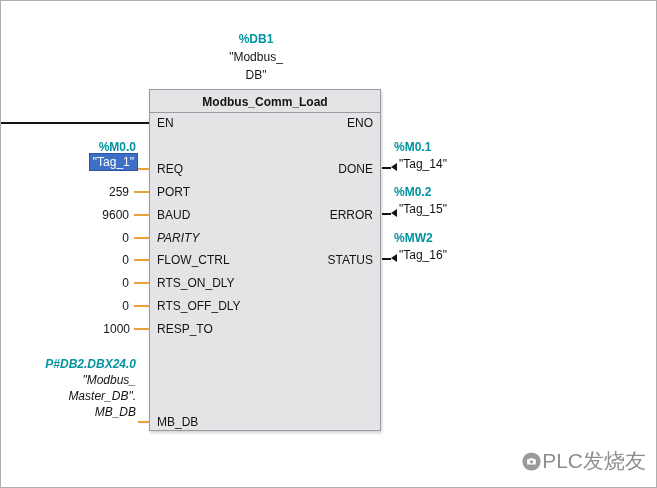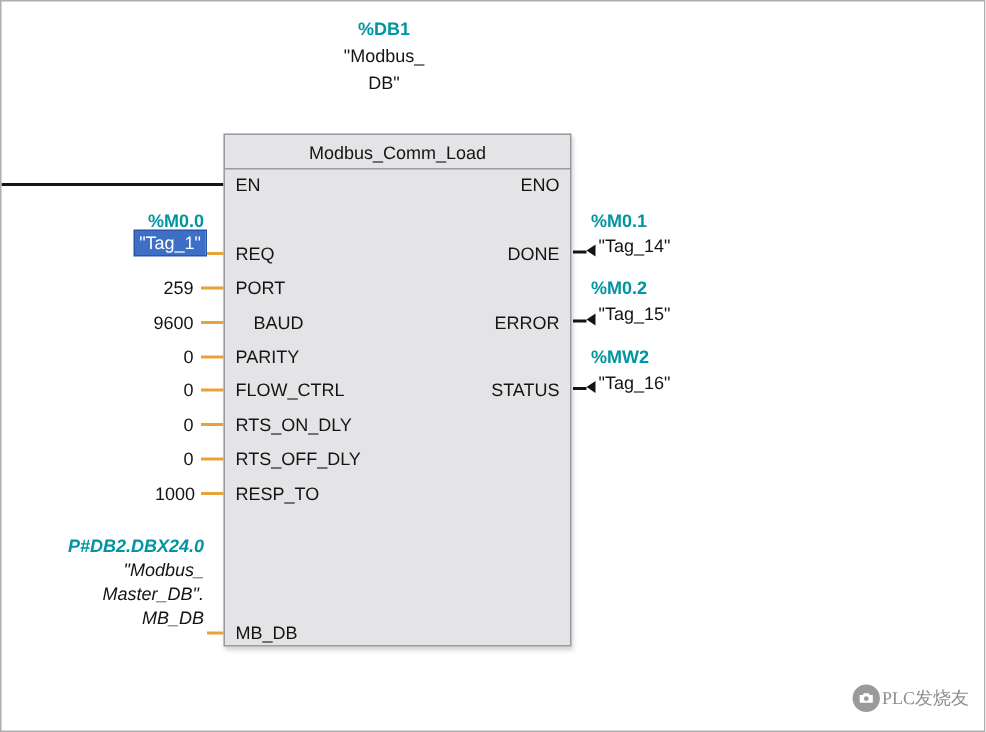--- a/index.html
+++ b/index.html
@@ -1,41 +1,41 @@
 <!DOCTYPE html>
 <html><head>
 <meta charset="utf-8">
 <style>
   * { margin:0; padding:0; box-sizing:border-box; }
   body { background:#ffffff; }
   .canvas { position:relative; width:657px; height:488px; background:#ffffff;
             border:1px solid #aeaeae; overflow:hidden;
             font-family:"Liberation Sans", sans-serif; font-size:12px; color:#141414; }
-  .abs { position:absolute; }
+  .abs { position:absolute;margin-top:20px; }
   .teal { color:#0095a0; font-weight:700; }
   .right { text-align:center; }
   .center { text-align:center; }
   .wire-black { position:absolute; height:2px; background:#141414; }
   .wire-orange { position:absolute; height:2px; background:#e8a23a; }
   .block { position:absolute; left:148px; top:88px; width:232px; height:342px;
            background:#e4e4e7; border:1px solid #9a9aa0; box-shadow:1px 2px 3px rgba(0,0,0,.18); }
   .block-title { position:absolute; top:5px; left:0; width:100%; text-align:center;
-                 font-weight:400; font-size:12px; }
+                 font-weight:700; font-size:12px; }
   .block-divider { position:absolute; top:22px; left:0; width:100%; height:0;
                    border-top:1px solid #9a9aa0; }
   .pin { position:absolute; line-height:14px; white-space:nowrap; }
   .pin.l { left:7px; }
   .pin.r { right:7px; text-align:right; }
   .operand { position:absolute; line-height:14px; white-space:nowrap; }
   .op-group { position:absolute; line-height:16px; white-space:nowrap; }
   .sel { background:#3d6fc6; color:#ffffff; padding:1px 3px; outline:1px solid #2a55a5; }
   .arrow-left { position:absolute; width:0; height:0; border-top:4px solid transparent;
                 border-bottom:4px solid transparent; border-right:6px solid #141414; }
   .wm { position:absolute; right:10px; bottom:12px; display:flex; align-items:center;
-        gap:1px; color:#8f8f8f; font-size:12px;font-family:Liberation Serif, serif; }
+        gap:1px; color:#8f8f8f; font-size:21px; }
   .wm svg { display:block; }
 </style>
 </head>
 <body>
 
 <div class="canvas">
 
   <div class="wire-black" style="left:0; top:121px; width:148px;"></div>
 
   <div class="abs center" style="left:170px; top:9px; width:170px; line-height:18px;">
@@ -46,22 +46,22 @@
 
   <div class="block">
     <div class="block-title">Modbus_Comm_Load</div>
     <div class="block-divider"></div>
 
     <div class="pin l" style="top:26px;">EN</div>
     <div class="pin r" style="top:26px;">ENO</div>
 
     <div class="pin l" style="top:72px;">REQ</div>
     <div class="pin l" style="top:95px;">PORT</div>
-    <div class="pin l" style="top:118px;margin-left:12px;">BAUD</div>
-    <div class="pin l" style="top:141px;">PARITY</div>
+    <div class="pin l" style="top:118px;">BAUD</div>
+    <div class="pin l" style="top:141px;font-style:italic;">PARITY</div>
     <div class="pin l" style="top:163px;">FLOW_CTRL</div>
     <div class="pin l" style="top:186px;">RTS_ON_DLY</div>
     <div class="pin l" style="top:209px;">RTS_OFF_DLY</div>
     <div class="pin l" style="top:232px;">RESP_TO</div>
     <div class="pin l" style="top:325px;">MB_DB</div>
 
     <div class="pin r" style="top:72px;">DONE</div>
     <div class="pin r" style="top:118px;">ERROR</div>
     <div class="pin r" style="top:163px;">STATUS</div>
   </div>

